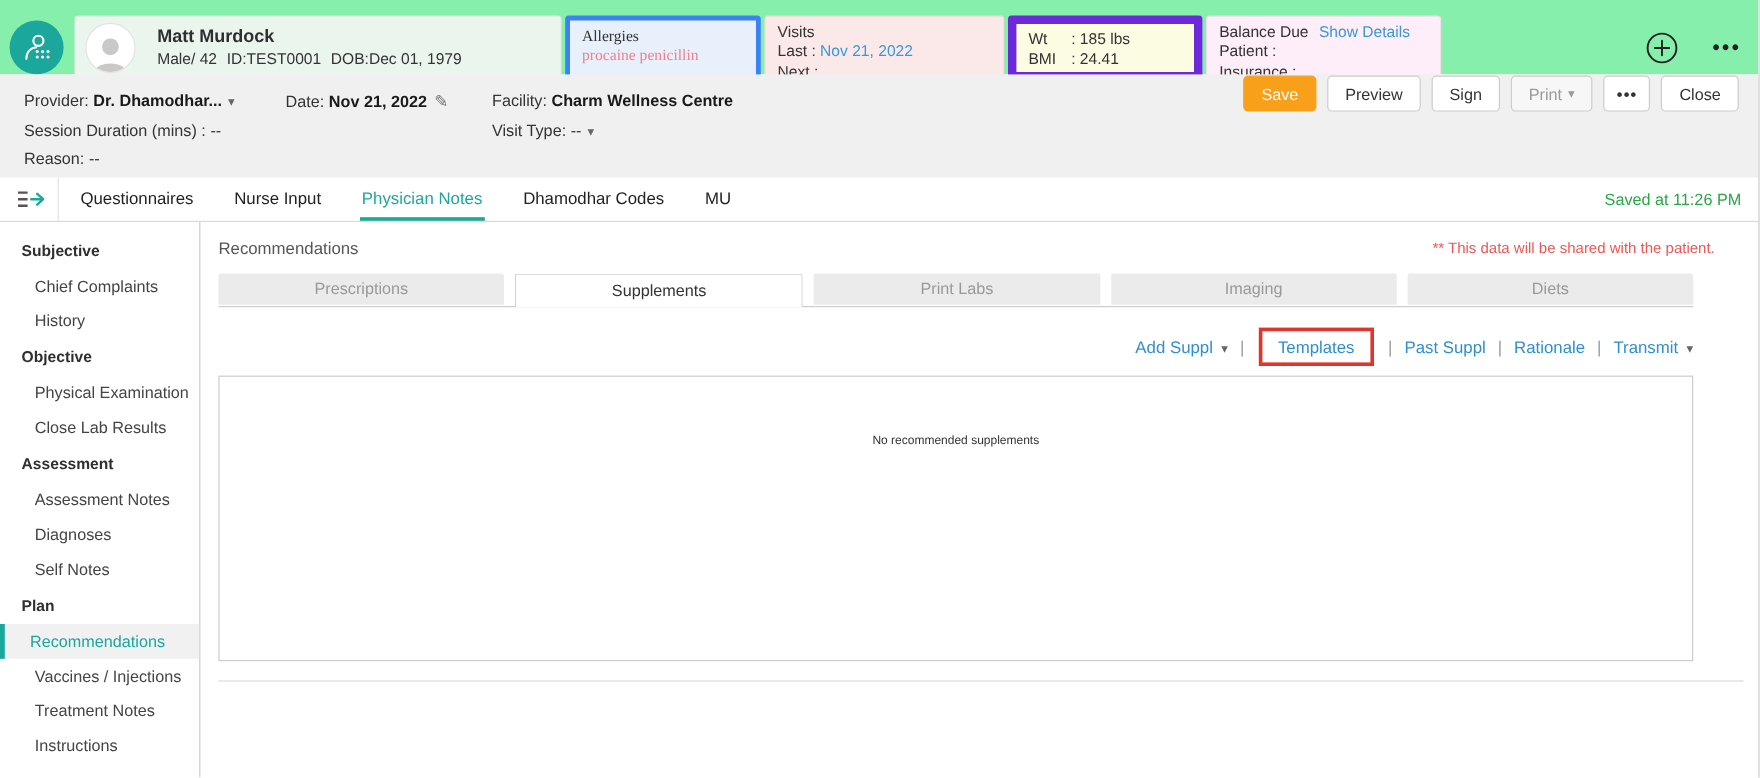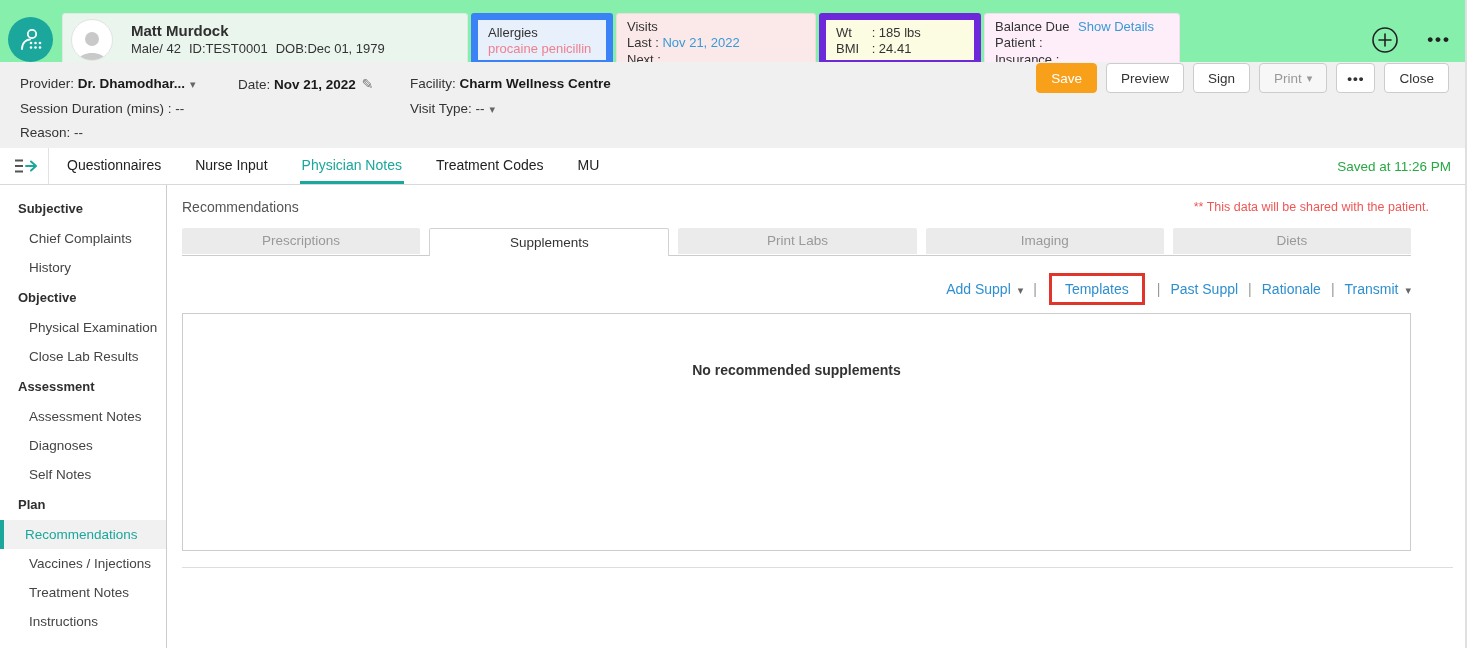--- a/index.html
+++ b/index.html
@@ -12,21 +12,21 @@
 
   
   .patient-row { height: 62px; display: flex; align-items: center; padding: 17px 14px 0 8px; background: #86efac; }
   .app-circle { width: 45px; height: 45px; border-radius: 50%; background: #1ba79b; display: flex; align-items: center; justify-content: center; flex: 0 0 auto; cursor: pointer; }
   .patient-card { width: 406px; height: 54px; margin-left: 9px; background: #eaf5ee; border: 1px solid #dfe9e2; border-radius: 3px; display: flex; align-items: center; padding-left: 8px; }
   .avatar { width: 42px; height: 42px; border-radius: 50%; background: #ffffff; overflow: hidden; display: flex; align-items: flex-end; justify-content: center; border: 1px solid #e3e3e3; }
   .p-name-block { margin-left: 18px; line-height: 1.25; }
   .p-name { font-size: 15px; font-weight: bold; color: #2f2f2f; }
   .p-details { font-size: 13px; color: #333; display: flex; gap: 8px; }
   .info-box { height: 54px; border-radius: 3px; padding: 5px 10px; font-size: 13px; line-height: 1.3; margin-left: 3px; }
-  .box-allergies { width: 142px; background: #e7f0fb; border: 7px solid #3b82f6; }
+  .box-allergies { width: 163px; background: #e7f0fb; border: 4px solid #3b82f6; font-family: Liberation Serif, serif; }
   .box-visits   { width: 200px; background: #fbe9e9; border: 1px solid #f3dada; }
   .box-vitals   { width: 162px; background: #fcfce2; border: 7px solid #6d28d9; }
   .box-balance  { width: 196px; background: #fdeef9; border: 1px solid #f3dcEC; }
   .allergy-value { color: #f0808f; }
   .blue-link { color: #3899d6; cursor: pointer; text-decoration: none; }
   .v-label { display: inline-block; width: 32px; }
   .header-right { margin-left: auto; display: flex; align-items: center; gap: 28px; }
   .icon-btn { cursor: pointer; display: flex; align-items: center; }
   .ellipsis { font-size: 17px; font-weight: bold; letter-spacing: 2px; color: #222; }
 
@@ -65,21 +65,21 @@
   .subtab { flex: 1; height: 26px; line-height: 26px; text-align: center; background: #ebebeb; color: #999; font-size: 13.5px; cursor: pointer; border-radius: 2px 2px 0 0; }
   .subtab.active { background: #fff; color: #333; border: 1px solid #d2d2d2; border-bottom: 0; margin-bottom: -1px; height: 28px; line-height: 27px; }
 
   .actions-row { display: flex; justify-content: flex-end; align-items: center; margin-top: 17px; font-size: 14px; }
   .action-link { color: #2e8fd0; cursor: pointer; white-space: nowrap; }
   .action-sep { color: #999; margin: 0 10px; }
   .red-frame { border: 3px solid #e0352b; padding: 5px 13px; margin: 0 2px; }
   .actions-row .caret { margin-left: 7px; }
 
   .empty-panel { margin-top: 8px; height: 238px; border: 1px solid #ccc; }
-  .empty-msg { text-align: center; padding-top: 48px; font-size: 14px; color: #333; font-weight: bold; }
+  .empty-msg { text-align: center; padding-top: 48px; font-size: 10px; color: #333; }
   .bottom-divider { border: none; border-top: 1px solid #ddd; margin-top: 16px; margin-right: -42px; }
 
   svg { display: block; }
 </style>
 </head>
 <body>
 
 <div class="patient-row">
   <div class="app-circle">
     <svg width="26" height="26" viewBox="0 0 26 26">
@@ -200,21 +200,21 @@
 <div class="nav-bar">
   <span class="nav-toggle">
     <svg width="24" height="16" viewBox="0 0 24 16">
       <path d="M1 2.5 H9 M1 8 H9 M1 13.5 H9" stroke="#555" stroke-width="2"></path>
       <path d="M12 8 H21 M17 3.5 L22 8 L17 12.5" fill="none" stroke="#1ba79b" stroke-width="2" stroke-linecap="round" stroke-linejoin="round"></path>
     </svg>
   </span>
   <span class="nav-tab">Questionnaires</span>
   <span class="nav-tab">Nurse Input</span>
   <span class="nav-tab active">Physician Notes</span>
-  <span class="nav-tab">Treatment Codes</span>
+  <span class="nav-tab">Dhamodhar Codes</span>
   <span class="nav-tab">MU</span>
   <span class="saved-status">Saved at 11:26 PM</span>
 </div>
 
 <div class="page-body">
   <div class="sidebar">
     <div class="side-header">Subjective</div>
     <div class="side-item">Chief Complaints</div>
     <div class="side-item">History</div>
 

